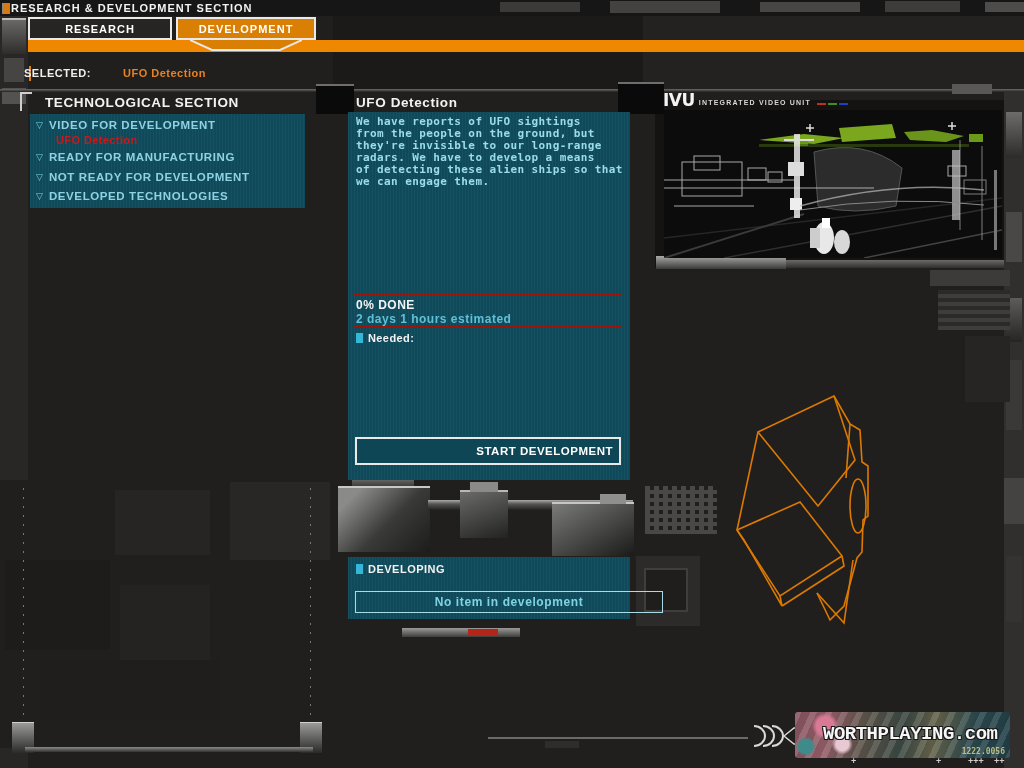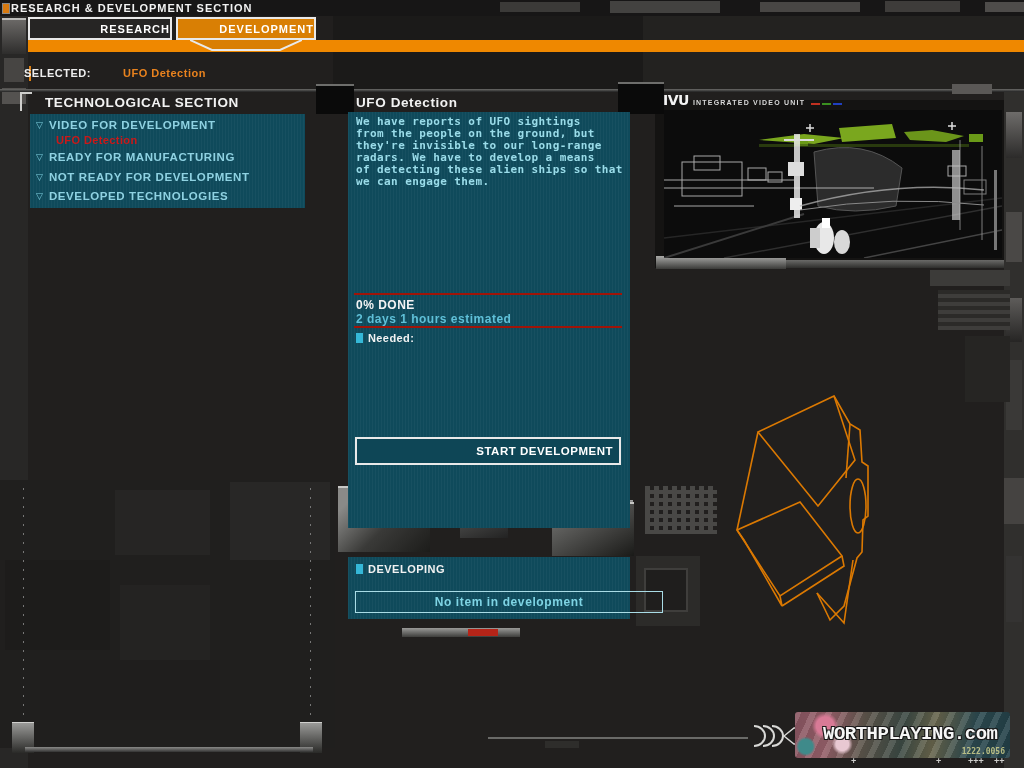--- a/index.html
+++ b/index.html
@@ -7,21 +7,21 @@
           background:#211f1e;font-family:"Liberation Sans",sans-serif;}
   .abs{position:absolute;}
   .blk{position:absolute;}
   
   .top-strip{left:0;top:0;width:1024px;height:16px;background:#171616;}
   .section-title{left:11px;top:2px;color:#f2f2f2;font-size:11px;font-weight:bold;
                  letter-spacing:1px;white-space:nowrap;}
   .section-icon{left:2px;top:3px;width:6px;height:9px;background:#d87a10;
                 border:1px solid #888;}
   .tab{position:absolute;top:17px;height:23px;border:2px solid #e9e9e9;
-       box-sizing:border-box;display:flex;align-items:center;justify-content:flex-end;
+       box-sizing:border-box;display:flex;align-items:center;justify-content:center;
        color:#fff;font-size:11px;font-weight:bold;letter-spacing:1px;cursor:pointer;}
   .tab-research{left:28px;width:144px;background:#262524;}
   .tab-development{left:176px;width:140px;background:#d97f04;}
   .orange-bar{left:28px;top:40px;width:996px;height:12px;background:#ef8800;}
   .tab-notch{left:190px;top:40px;width:112px;height:11px;}
   
   .sel-tick{left:29px;top:66px;width:2px;height:15px;background:#e08214;}
   .selected-label{left:24px;top:67px;color:#eeeeee;font-size:11px;font-weight:bold;
                   letter-spacing:.5px;}
   .selected-value{left:123px;top:67px;color:#e8821e;font-size:11px;font-weight:bold;
@@ -38,21 +38,21 @@
   
   .teal{background:#0f4a5b;
         background-image:repeating-linear-gradient(90deg,rgba(255,255,255,.035) 0 1px,transparent 1px 3px);}
   .tree-panel{left:30px;top:114px;width:275px;height:94px;}
   .tree-row{position:absolute;left:6px;display:flex;align-items:center;gap:6px;
             cursor:pointer;white-space:nowrap;}
   .tri{color:#7fd0e0;font-size:9px;line-height:9px;}
   .tree-label{color:#8fd2e2;font-size:11.5px;font-weight:bold;letter-spacing:.6px;}
   .tree-child{position:absolute;left:26px;color:#cc1818;font-size:11px;font-weight:bold;
               letter-spacing:.4px;cursor:pointer;white-space:nowrap;}
-  .detail-panel{left:348px;top:112px;width:282px;height:416px;}
+  .detail-panel{left:348px;top:112px;width:282px;height:368px;}
   .desc{position:absolute;left:8px;top:4px;width:268px;color:#9adce9;
         font-family:"DejaVu Sans Mono",monospace;font-size:11px;font-weight:bold;
         line-height:12px;letter-spacing:.4px;white-space:pre-line;}
   .redline{position:absolute;left:6px;width:268px;height:2px;background:#a01408;}
   .rl1{top:181px;} .rl2{top:214px;}
   .progress-done{position:absolute;left:8px;top:186px;color:#f4f4f4;font-size:12px;
                  font-weight:bold;letter-spacing:.5px;}
   .progress-est{position:absolute;left:8px;top:200px;color:#5fc0d8;font-size:12px;
                 font-weight:bold;letter-spacing:.5px;}
   .bullet{display:inline-block;width:7px;height:10px;background:#35b8d8;margin-right:5px;
@@ -66,21 +66,21 @@
              padding-right:6px;cursor:pointer;}
   .dev-panel{left:348px;top:557px;width:282px;height:62px;}
   .dev-label{position:absolute;left:8px;top:6px;color:#f2f2f2;font-size:11px;
              font-weight:bold;letter-spacing:.5px;}
   .noitem{position:absolute;left:7px;top:34px;width:308px;height:22px;
           border:1px solid #a9dce6;box-sizing:border-box;display:flex;
           align-items:center;justify-content:center;color:#7fd4e4;font-size:12px;
           font-weight:bold;letter-spacing:.6px;}
   
   .ivu-row{left:663px;top:91px;height:18px;display:flex;align-items:center;}
-  .ivu-logo{color:#f4f4f4;font-size:14px;font-weight:bold;letter-spacing:-.5px;
+  .ivu-logo{color:#f4f4f4;font-size:17px;font-weight:bold;letter-spacing:-.5px;
             font-family:"DejaVu Sans",sans-serif;line-height:16px;}
   .ivu-label{color:#d8d8d8;font-size:7px;font-weight:bold;letter-spacing:1.2px;
              margin-left:4px;margin-top:5px;}
   .rgb{display:flex;gap:2px;margin-left:6px;margin-top:7px;}
   .rgb span{width:9px;height:2px;display:block;}
   .video{left:664px;top:110px;width:338px;height:148px;background:#0c0c0c;}
   
   .wm{left:795px;top:712px;width:215px;height:46px;overflow:hidden;border-radius:3px;
       background:
         radial-gradient(circle 22px at 14% 30%,#d87a96 0 40%,transparent 60%),

